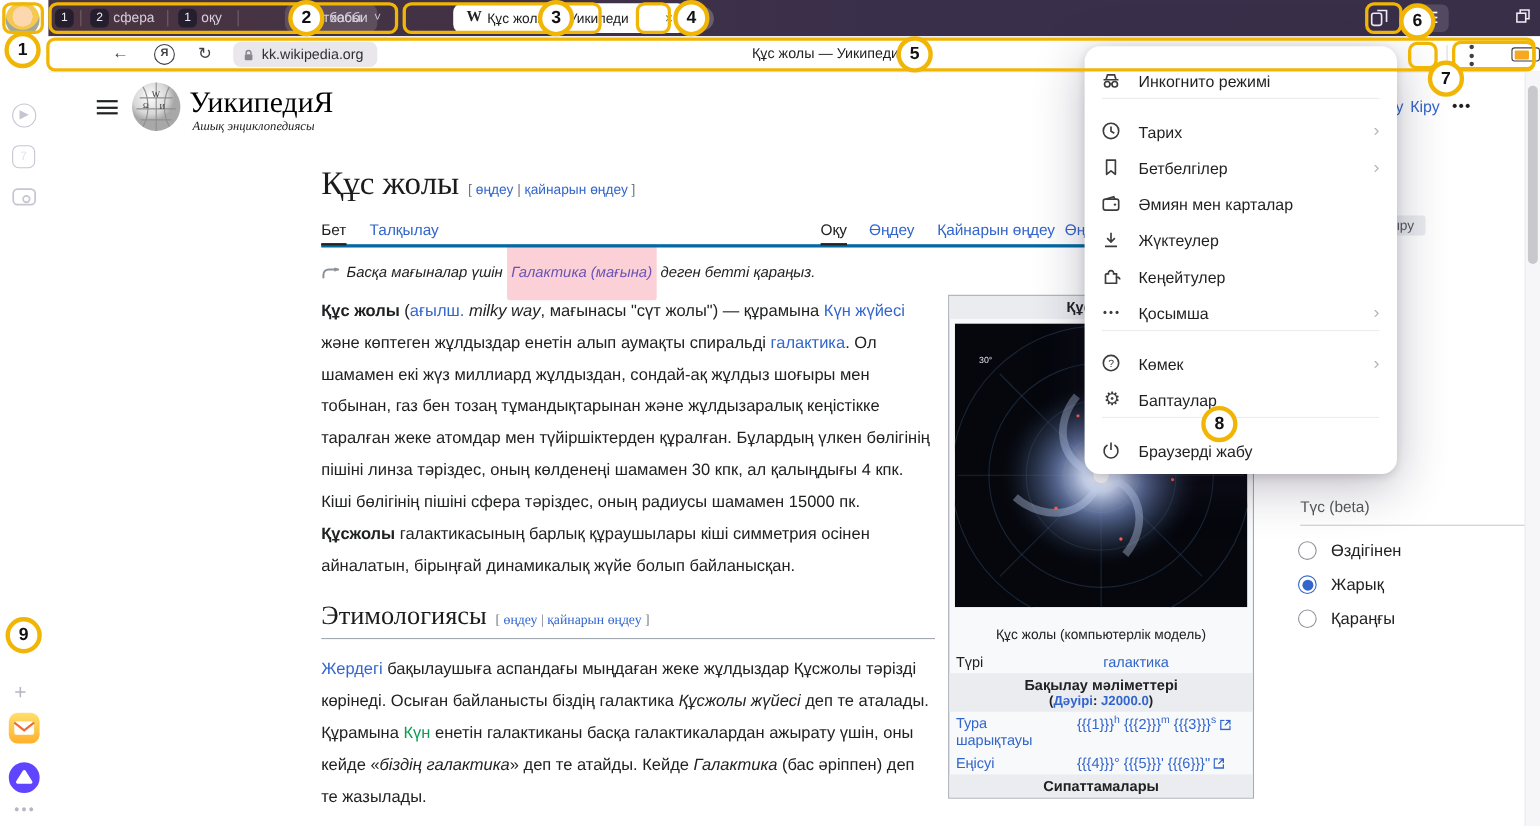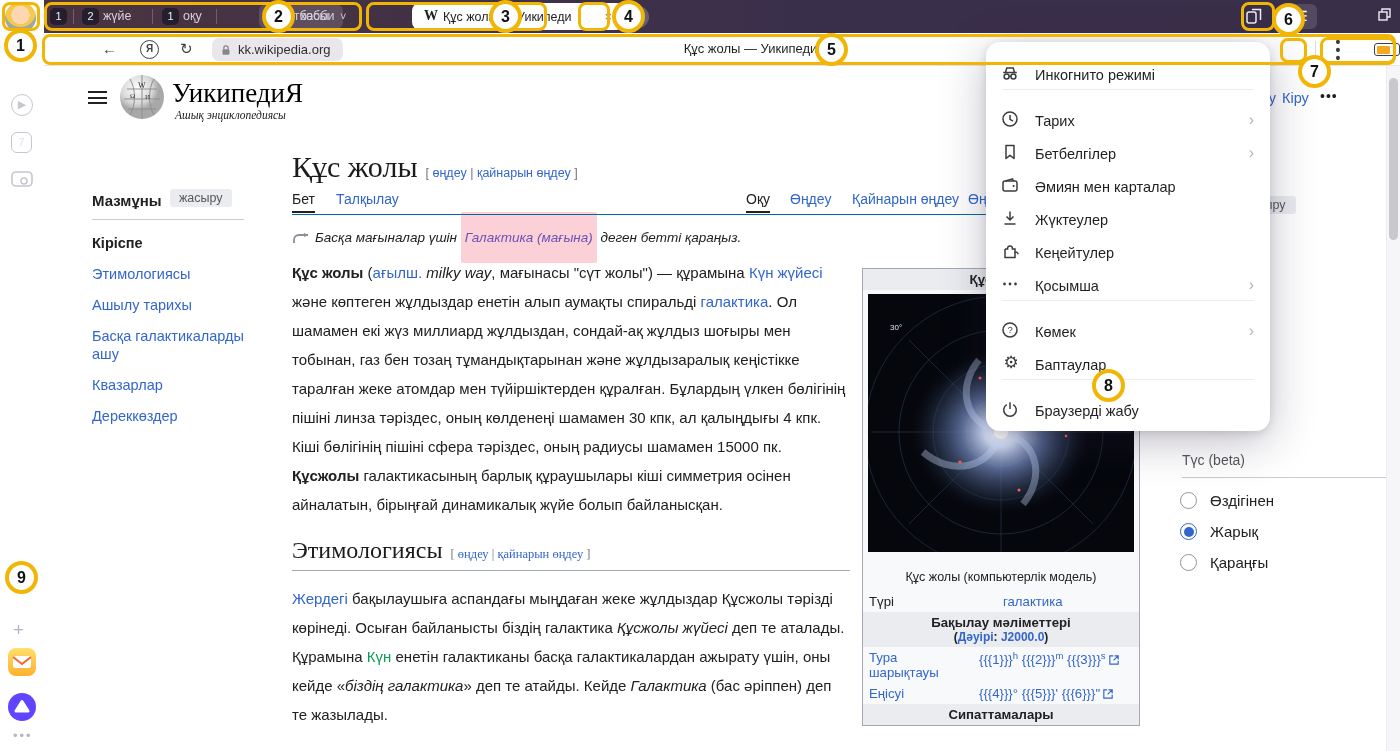--- a/index.html
+++ b/index.html
@@ -71,21 +71,21 @@
   .toc-head{font-weight:bold;font-size:15px;color:#202122}
   .toc-hide{position:absolute;left:78px;top:-3px;padding:2px 9px;background:#eaecf0;border-radius:3px;font-size:12.5px;color:#54595d}
   .toc hr{border:none;border-top:1px solid #c8ccd1;margin:10px 0 14px;width:152px}
   .toc-item{display:block;margin-bottom:13px;color:var(--link);line-height:18px}
   .toc-item.on{color:#202122;font-weight:bold}
 
   
   .article{position:absolute;left:248px;top:84px;width:558px}
   h1.wtitle{font-family:"Liberation Serif",serif;font-weight:normal;font-size:30px;color:#1b1b1b;display:inline}
   .editlinks{font-size:12.5px;margin-left:8px}
-  .tabrow{position:relative;margin-top:4px;height:27px;border-bottom:1px solid #0369a1;width:852px;font-size:14px}
+  .tabrow{position:relative;margin-top:14px;height:27px;border-bottom:3px solid #0369a1;width:852px;font-size:14px}
   .ptab{position:absolute;top:3px}
   .ptab.on{color:#202122;border-bottom:2px solid #202122;padding-bottom:4px}
   .ptab.lnk{color:var(--link)}
   .hatnote{margin-top:15px;font-size:13.5px;font-style:italic;color:#202122}
   .redir-ic{display:inline-block;vertical-align:-3px;margin-right:6px}
   .wp{font-size:15px;line-height:29px;margin-top:13px;width:558px}
   h2.wh2{font-family:"Liberation Serif",serif;font-weight:normal;font-size:24px;color:#1b1b1b;margin-top:18px;padding-bottom:6px;border-bottom:1px solid #a2a9b1;width:558px}
   h2 .editlinks{font-size:12.5px}
   .b{font-weight:bold}.i{font-style:italic}.lk{color:var(--link)}.lkg{color:var(--green-link)}
   .pk{background:var(--hl-bg);color:var(--hl-link);padding:18px 4px;border-radius:2px}
@@ -155,21 +155,21 @@
         <path d="M14 8.5l6 9.5H8z" fill="#fff" stroke="#fff" stroke-width="3" stroke-linejoin="round"></path>
       </svg>
   </div>
   <div class="sb-icon sb-dots">•••</div>
 </div>
 
 <div class="tabstrip">
   <div class="grp-badge" style="left:6px">1</div>
   <div class="grp-sep" style="left:29px"></div>
   <div class="grp-badge" style="left:38px">2</div>
-  <div class="grp-label" style="left:59px">жүйе</div>
+  <div class="grp-label" style="left:59px">сфера</div>
   <div class="grp-sep" style="left:108px"></div>
   <div class="grp-badge" style="left:118px">1</div>
   <div class="grp-label" style="left:139px">оқу</div>
   <div class="grp-sep" style="left:172px"></div>
   <div class="grp-pill">
     <div class="grp-badge" style="left:6px;top:4px">1</div>
     <div class="grp-label" style="left:28px;top:5px">отбасы</div>
   </div>
   <div class="grp-label" style="left:256px">хобби</div>
   <div class="grp-label chev" style="left:296px;top:10px">˅</div>
@@ -234,31 +234,20 @@
       <text x="12" y="25" font-size="7" fill="#333" font-family="Liberation Serif,serif">Ω</text>
       <text x="27" y="26" font-size="7" fill="#333" font-family="Liberation Serif,serif">И</text>
     </svg>
   </div>
   <div class="logo-word">УикипедиЯ</div>
   <div class="logo-tag">Ашық энциклопедиясы</div>
   <div class="acct" style="left:1170px;width:62px;text-align:right">Тіркелу</div>
   <div class="acct" style="left:1238px">Кіру</div>
   <div class="acct-dots">•••</div>
 
-  <div class="toc">
-    <span class="toc-head">Мазмұны</span>
-    <span class="toc-hide">жасыру</span>
-    <hr>
-    <span class="toc-item on">Кіріспе</span>
-    <span class="toc-item">Этимологиясы</span>
-    <span class="toc-item">Ашылу тарихы</span>
-    <span class="toc-item" style="width:170px">Басқа галактикаларды ашу</span>
-    <span class="toc-item">Квазарлар</span>
-    <span class="toc-item">Дереккөздер</span>
-  </div>
 
   <div class="article">
     <h1 class="wtitle">Құс жолы</h1><span class="editlinks"><span class="g">[ </span><span class="lk">өңдеу</span><span class="g"> | </span><span class="lk">қайнарын өңдеу</span><span class="g"> ]</span></span>
     <div class="tabrow">
       <span class="ptab on" style="left:0">Бет</span>
       <span class="ptab lnk" style="left:44px">Талқылау</span>
       <span class="ptab on" style="left:454px">Оқу</span>
       <span class="ptab lnk" style="left:498px">Өңдеу</span>
       <span class="ptab lnk" style="left:560px">Қайнарын өңдеу</span>
       <span class="ptab lnk" style="left:676px;width:30px;overflow:hidden;white-space:nowrap">Өңд</span>

